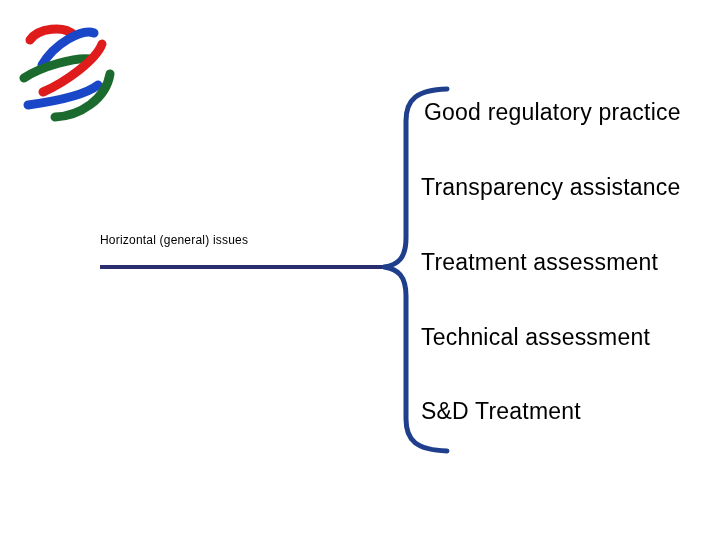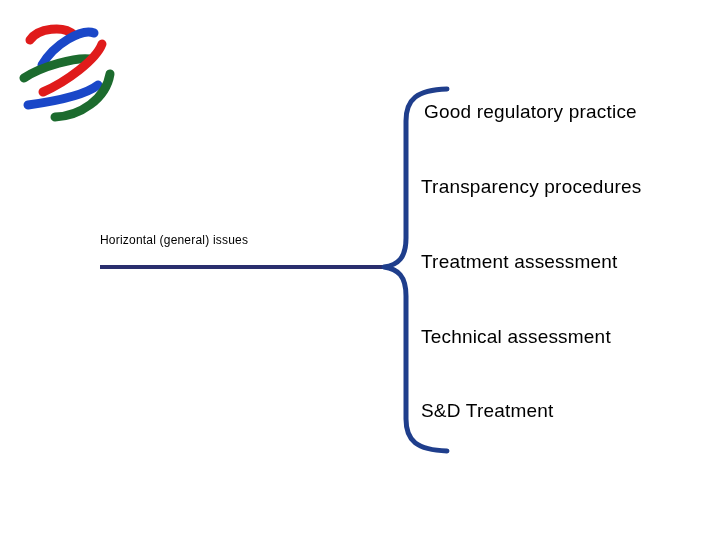--- a/index.html
+++ b/index.html
@@ -46,21 +46,21 @@
     display: block;
     width: 720px;
     height: 540px;
   }
 
   
   .node-label {
     position: absolute;
     color: #000000;
     font-family: "Liberation Sans", sans-serif;
-    font-size: 19px;
+    font-size: 23px;
     line-height: 22px;
     white-space: nowrap;
     letter-spacing: 0.2px;
   }
 
   #label-horizontal-issues {
     left: 100px;
     top: 229px;
     font-size: 12px;
   }
@@ -110,21 +110,21 @@
                C398,269 406,276 406,296
                L406,419
                C406,441 417,450 447,451" fill="none" stroke="#1F3E8C" stroke-width="5" stroke-linecap="round" stroke-linejoin="round"></path>
     </svg>
   </div>
 
   <div class="node-label" id="label-horizontal-issues">Horizontal (general) issues</div>
 
   <div class="node-label branch-label" id="label-good-regulatory-practice">Good regulatory practice</div>
 
-  <div class="node-label branch-label" id="label-transparency-procedures">Transparency procedures</div>
+  <div class="node-label branch-label" id="label-transparency-procedures">Transparency assistance</div>
 
   <div class="node-label branch-label" id="label-conformity-assessment">Treatment assessment</div>
 
   <div class="node-label branch-label" id="label-technical-assistance">Technical assessment</div>
 
   <div class="node-label branch-label" id="label-sd-treatment">S&amp;D Treatment</div>
 
 </div>
 
 </body></html>

